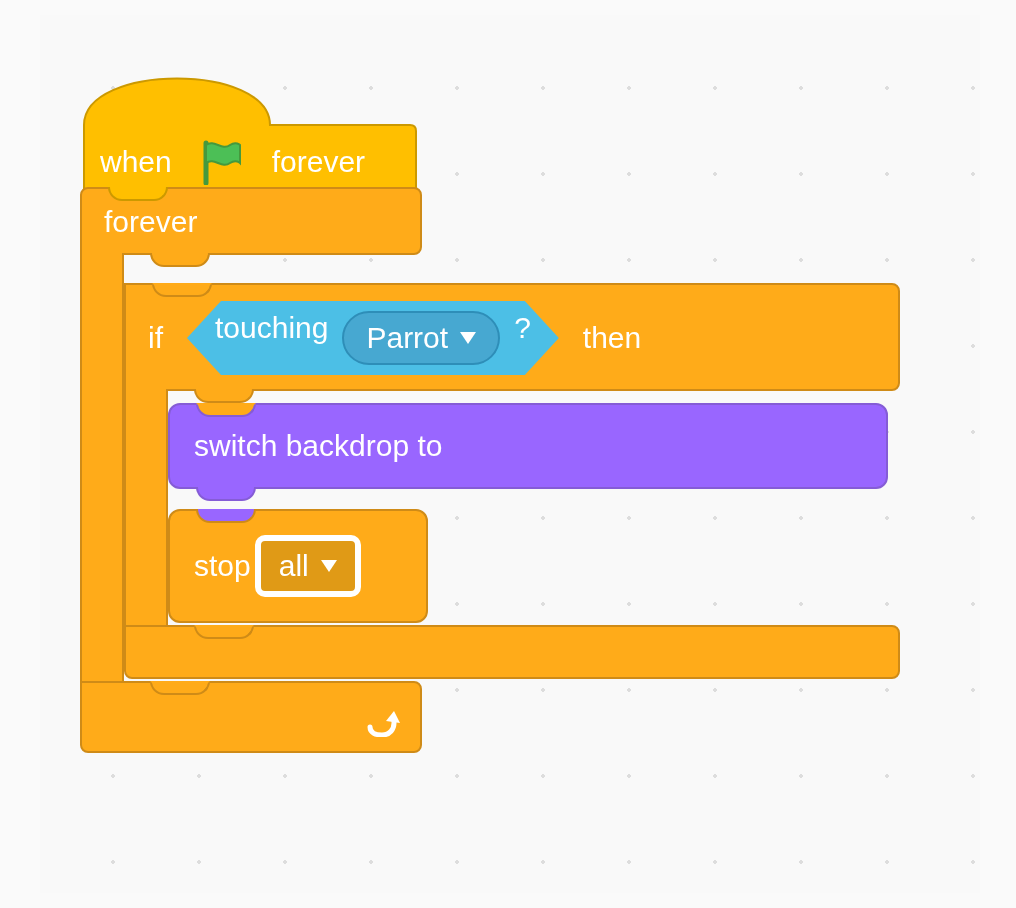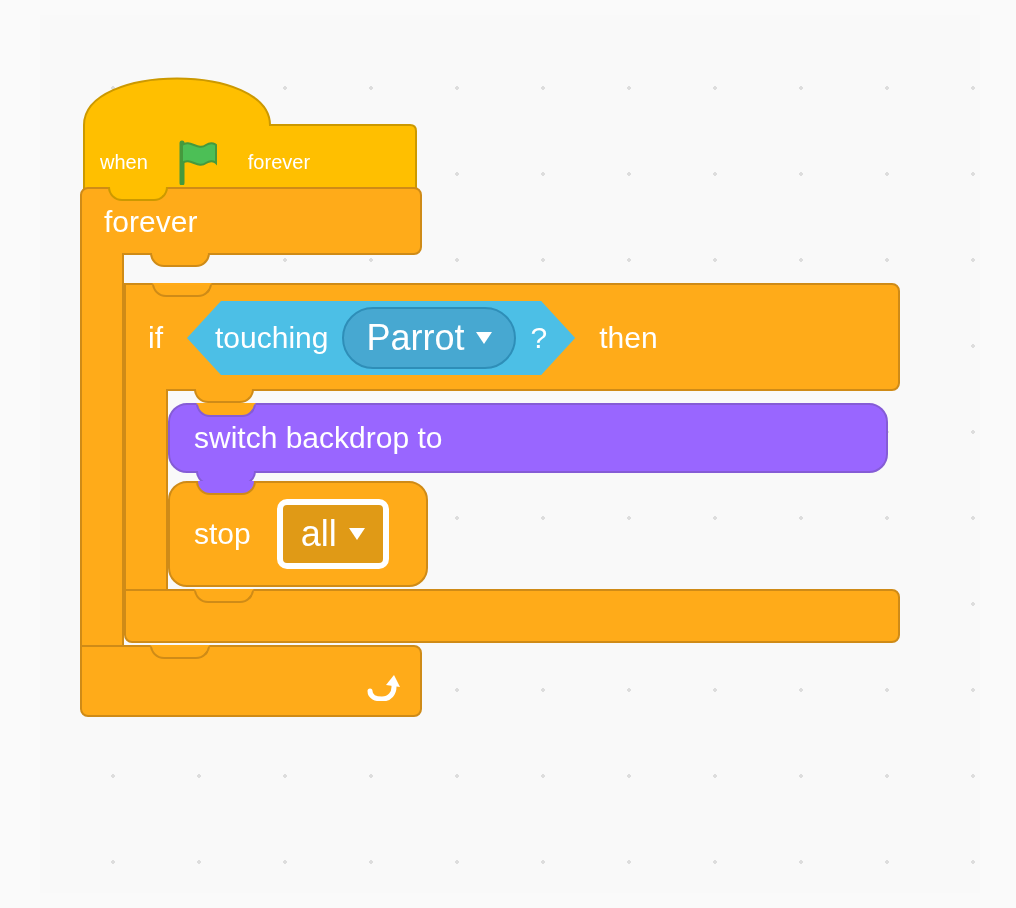--- a/index.html
+++ b/index.html
@@ -37,21 +37,21 @@
   }
   .hat-svg { position: absolute; left: 0; top: 0; }
   .hat-content {
     position: absolute;
     left: 20px;
     top: 95px;
     display: flex;
     align-items: center;
     gap: 28px;
     color: #fff;
-    font-size: 20px;
+    font-size: 30px;
     font-weight: 500;
   }
   .flag-icon {
     width: 44px;
     height: 44px;
     display: inline-flex;
     align-items: center;
     justify-content: center;
   }
   
@@ -141,54 +141,54 @@
     background: #4cbfe6;
     color: #fff;
     font-size: 30px;
     font-weight: 500;
     padding: 0 28px 0 28px;
     margin: 0 6px;
     clip-path: polygon(34px 0, calc(100% - 34px) 0, 100% 50%, calc(100% - 34px) 100%, 34px 100%, 0 50%);
   }
   .hex-block .hex-inner {
     display: flex;
-    align-items: center;
+    align-items: flex-start;
     gap: 14px;
   }
   .dropdown-pill {
     display: inline-flex;
     align-items: center;
     gap: 12px;
     background: rgba(0,0,0,0.18);
     border: 2px solid rgba(0,0,0,0.18);
     border-radius: 40px;
     padding: 8px 22px;
-    font-size: 36px;
+    font-size: 30px;
     color: #fff;
     font-weight: 500;
     cursor: pointer;
   }
   .dropdown-pill.sensing { background: #47a8d1; border-color:#2e8eb8; }
   .dropdown-pill.looks  { background: #855cd6; border-color:#774dcb; }
   .dropdown-pill.control{ background: #e09a16; border: 6px solid #ffffff; border-radius: 10px; padding:8px 18px; }
   .caret {
     display:inline-block;
     width:0; height:0;
     border-left:8px solid transparent;
     border-right:8px solid transparent;
     border-top:12px solid #fff;
   }
   
   .stack-block {
     position: relative;
     display: flex;
     align-items: center;
-    gap: 26px;
-    padding: 16px 24px;
-    border-radius: 19px;
+    gap: 4px;
+    padding: 24px 24px;
+    border-radius: 12px;
     color:#fff;
     font-size:30px;
     font-weight:500;
     border:2px solid;
     margin-top: -2px;
   }
   .stack-block .notch-top {
     position:absolute;
     top:-2px; left:26px;
     width:60px; height:14px;
@@ -283,21 +283,21 @@
             <div class="c-arm">
               <div class="c-arm-bar"></div>
               <div class="c-arm-content">
 
                 <div class="stack-block looks">
                   <div class="notch-top"></div>
                   <span>switch backdrop to</span>
                   <div class="notch-bottom"></div>
                 </div>
 
-                <div class="stack-block control cap" style="margin-top:8px;text-align:right;">
+                <div class="stack-block control cap" style="margin-top:20px;text-align:right;">
                   <div class="notch-top"></div>
                   <span>stop</span>
                   <span class="dropdown-pill control">
                     <span>all</span>
                     <span class="caret"></span>
                   </span>
 
                 </div>
 
               </div>

